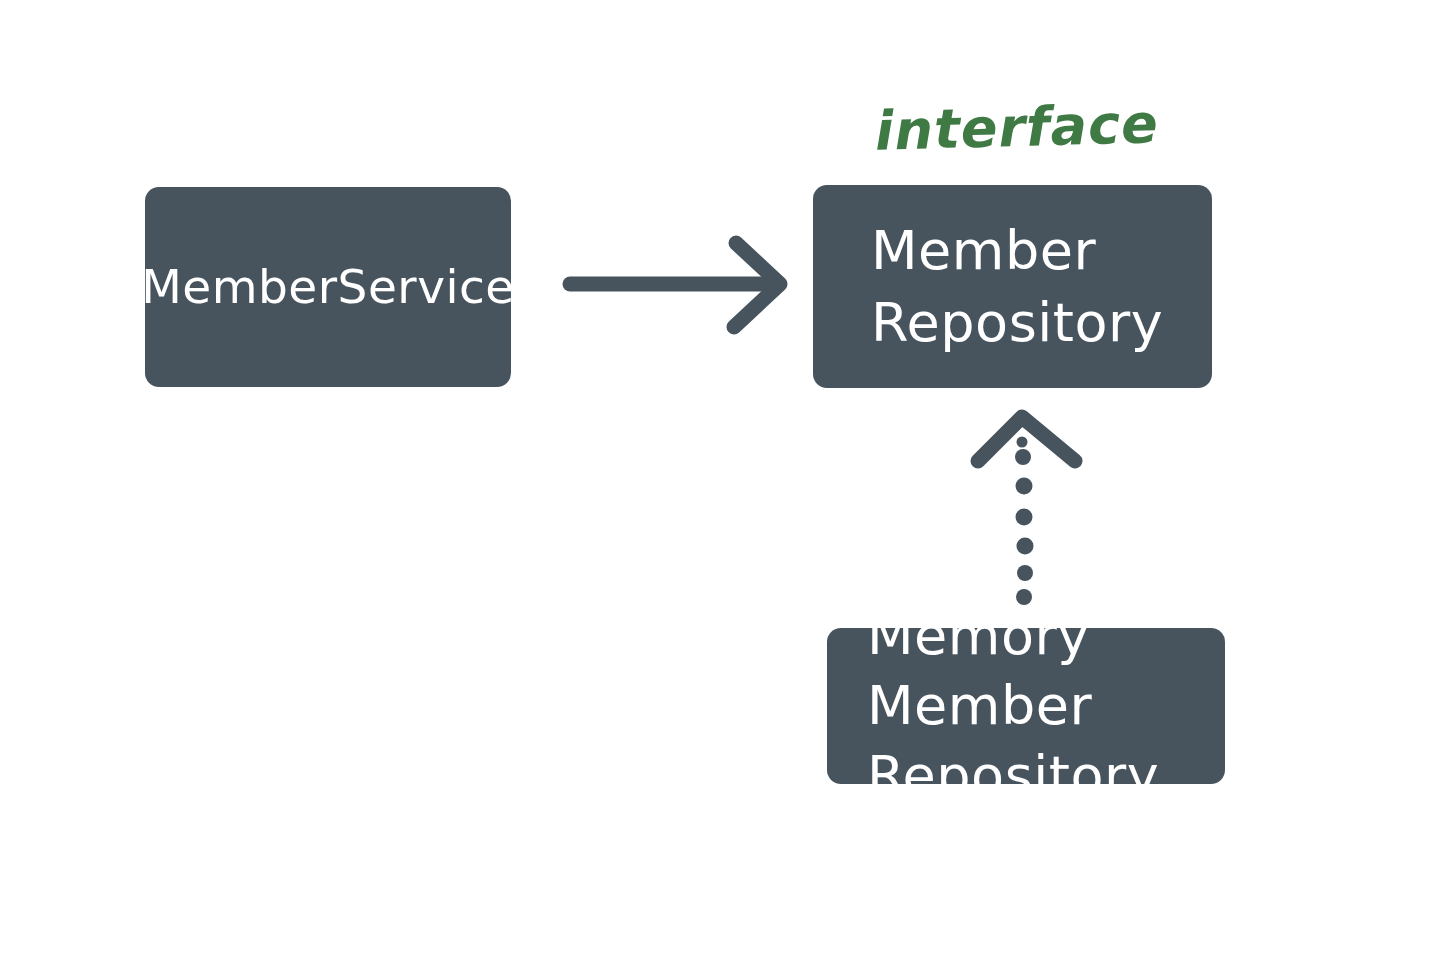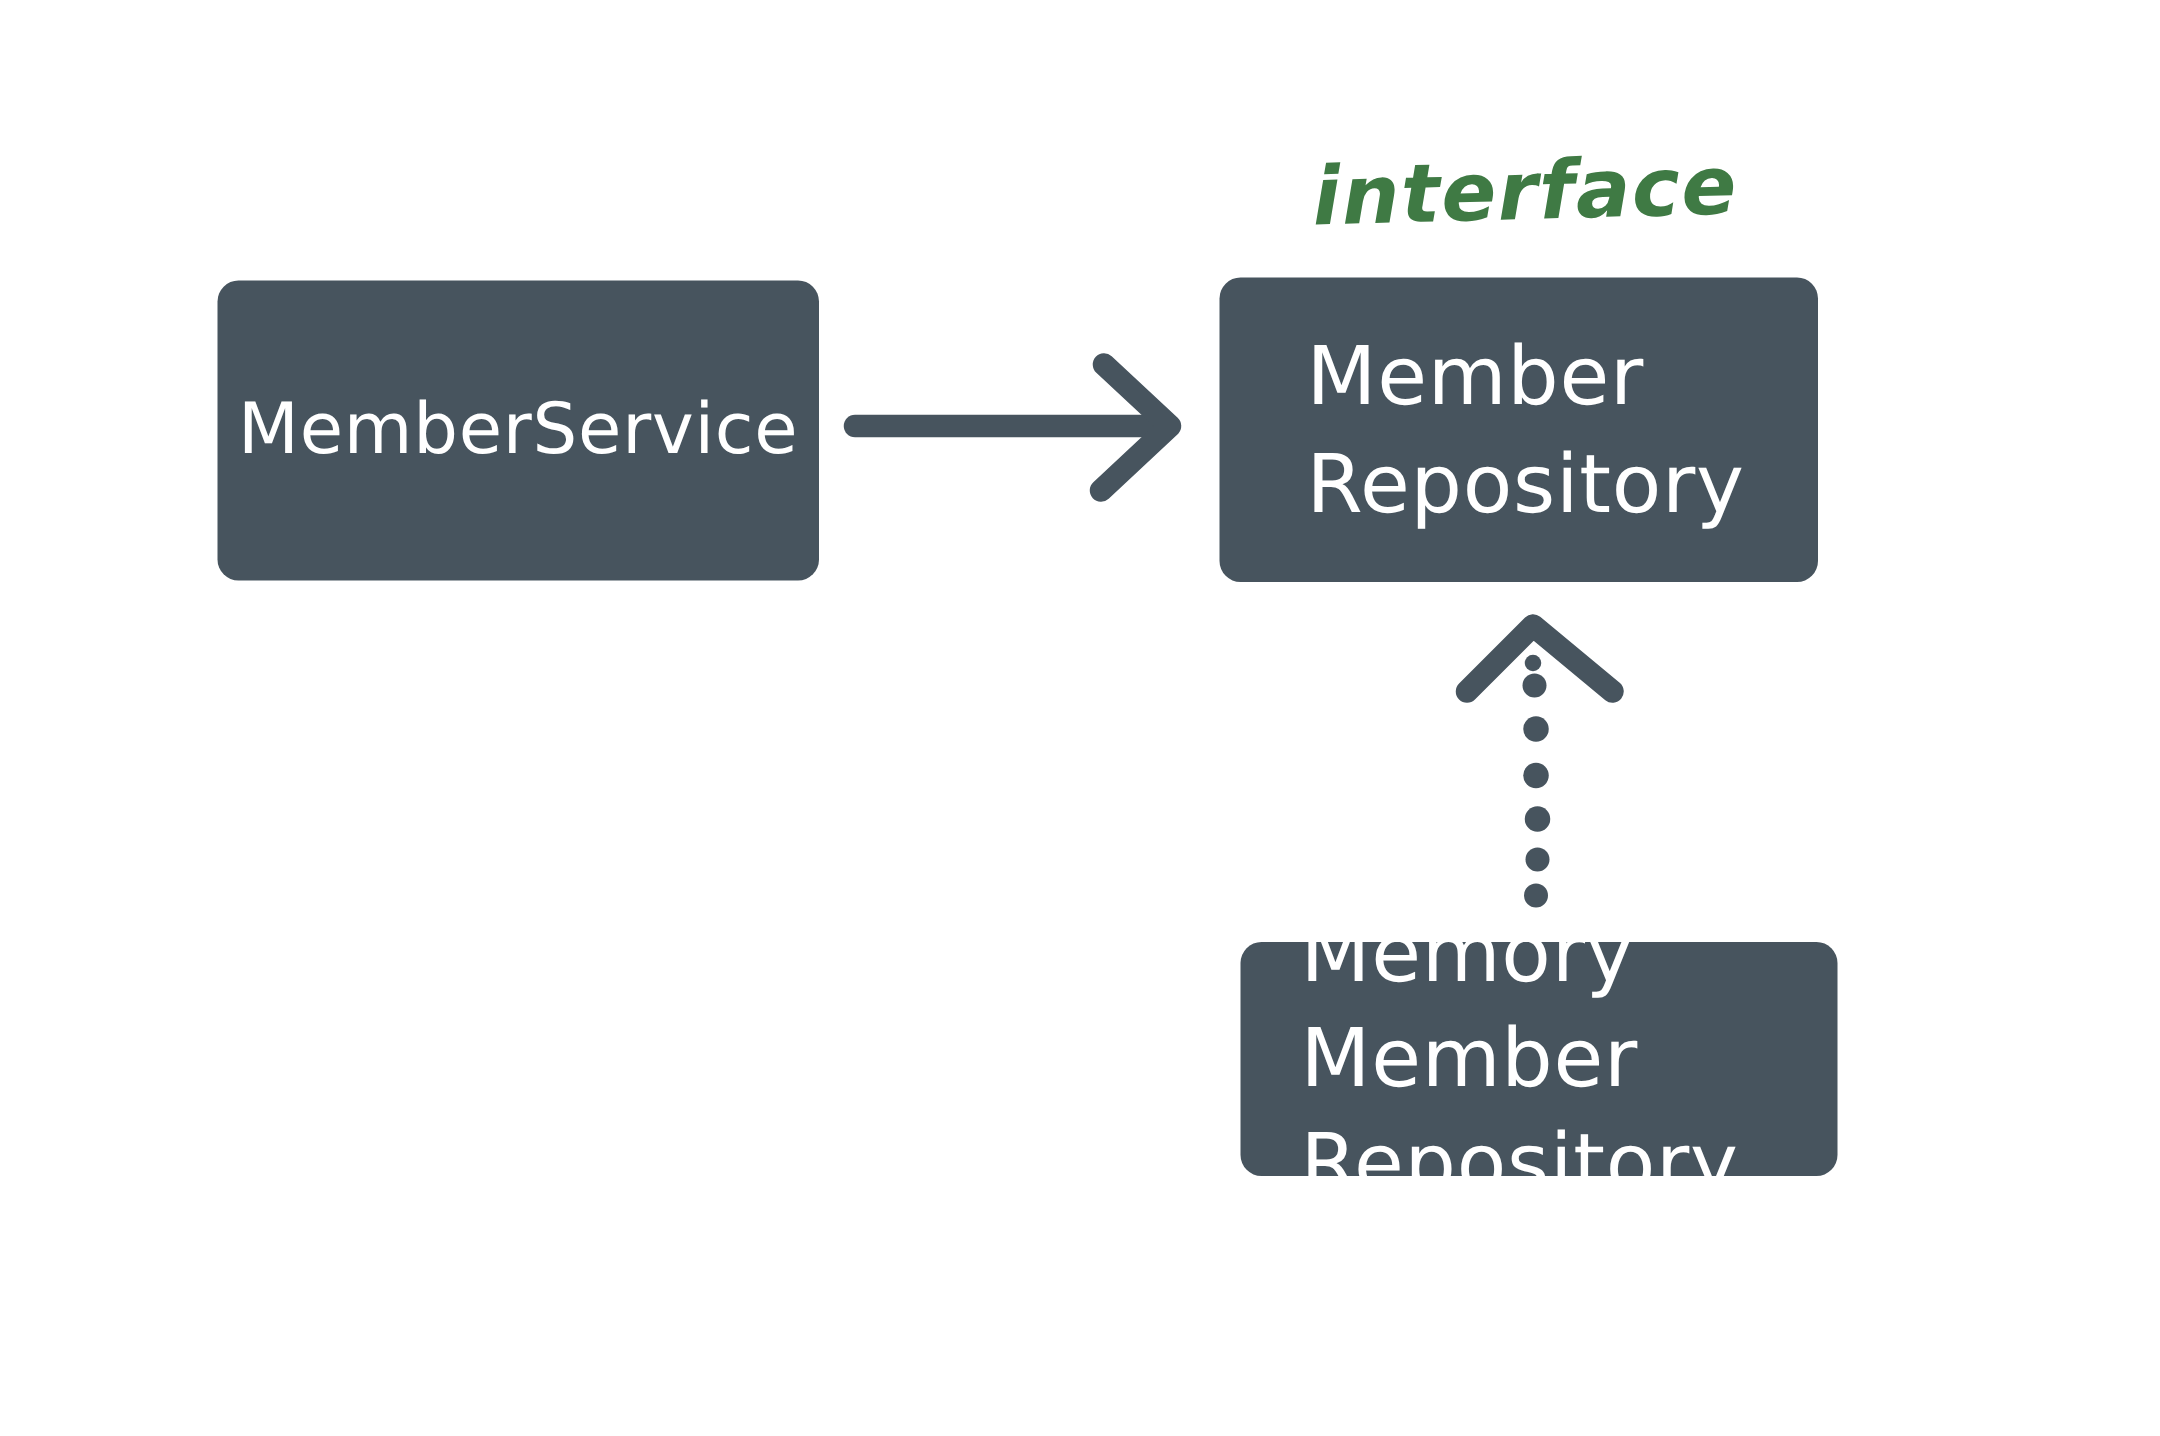--- a/index.html
+++ b/index.html
@@ -26,21 +26,21 @@
     box-sizing: border-box;
   }
   .node .line {
     font-size: 54px;
     line-height: 72px;
     white-space: nowrap;
     letter-spacing: 0.5px;
   }
   #member-service-box {
     left: 145px; top: 187px;
-    width: 401px; height: 200px;
+    width: 366px; height: 200px;
     align-items: center;
   }
   #member-service-box .line {
     font-size: 47px;
   }
   #member-repository-box {
     left: 813px; top: 185px;
     width: 399px; height: 203px;
     padding-left: 58px;
     align-items: flex-start;

